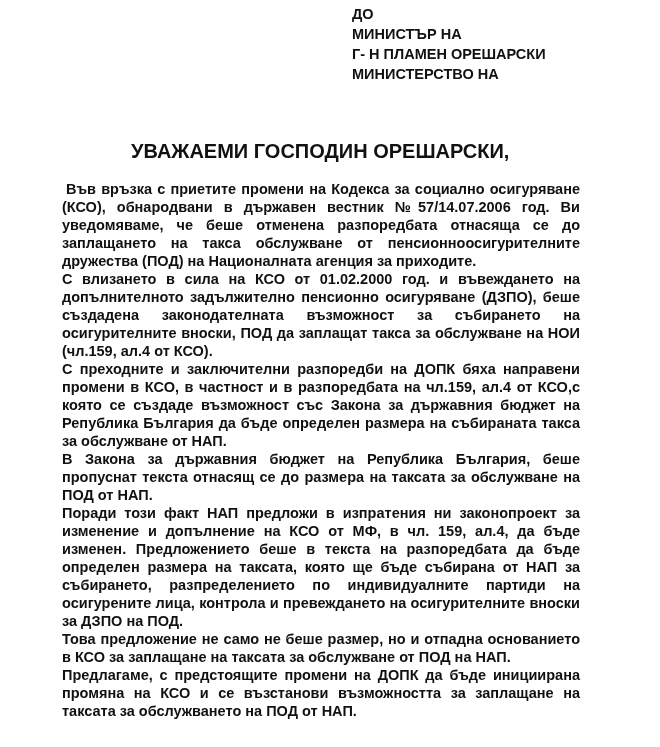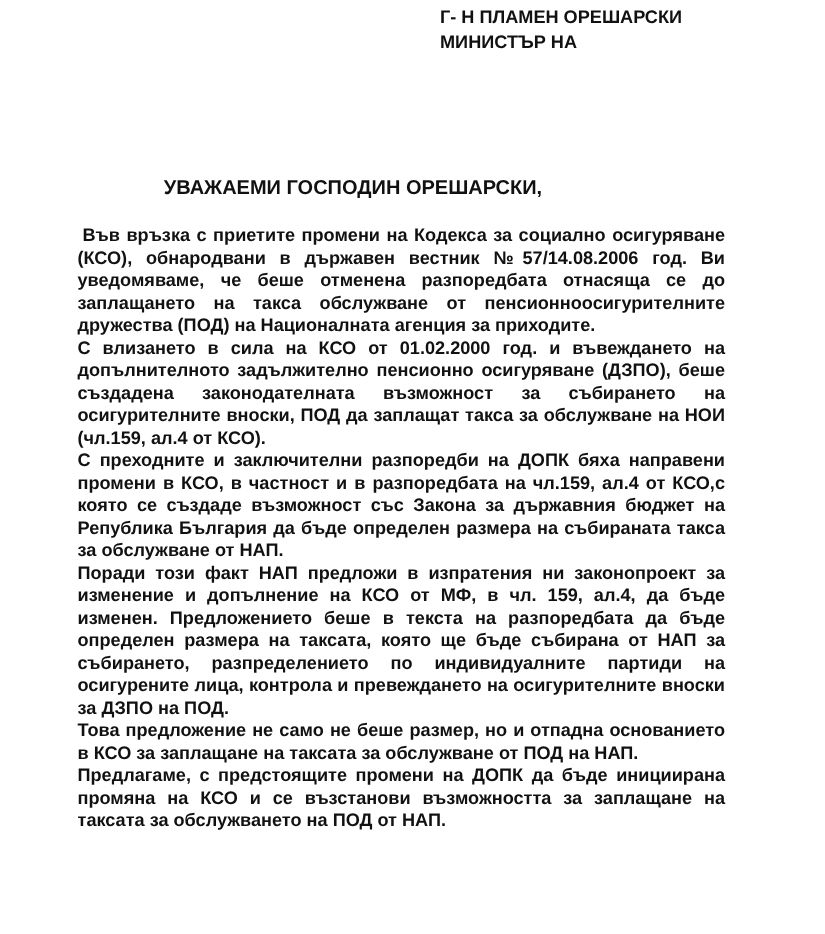--- a/index.html
+++ b/index.html
@@ -24,21 +24,21 @@
       line-height: 20px;
     }
     .addressee div {
       white-space: nowrap;
     }
     .salutation {
       position: absolute;
       left: 131px;
       top: 141px;
       font-weight: bold;
-      font-size: 16px;
+      font-size: 20px;
       line-height: 20px;
       white-space: nowrap;
     }
     .body-text {
       position: absolute;
       left: 62px;
       top: 180px;
       width: 518px;
       font-weight: bold;
       font-size: 14.5px;
@@ -49,26 +49,29 @@
       text-align: justify;
     }
     .body-text p.first {
       text-indent: 4px;
     }
   </style>
 </head>
 <body>
 
 <div class="addressee">
+  <div>ДО</div>
+  <div>МИНИСТЪР НА</div>
   <div>Г- Н ПЛАМЕН ОРЕШАРСКИ</div>
-  <div>МИНИСТЪР НА</div>
+  <div>МИНИСТЕРСТВО НА</div>
 </div>
 
 <div class="salutation">УВАЖАЕМИ ГОСПОДИН ОРЕШАРСКИ,</div>
 
 <div class="body-text">
-  <p class="first">Във връзка с приетите промени на Кодекса за социално осигуряване (КСО), обнародвани в държавен вестник №57/14.08.2006 год. Ви уведомяваме,  че беше отменена разпоредбата отнасяща се до заплащането на такса обслужване от пенсионноосигурителните дружества (ПОД) на Националната агенция за приходите.</p>
+  <p class="first">Във връзка с приетите промени на Кодекса за социално осигуряване (КСО), обнародвани в държавен вестник №57/14.07.2006 год. Ви уведомяваме,  че беше отменена разпоредбата отнасяща се до заплащането на такса обслужване от пенсионноосигурителните дружества (ПОД) на Националната агенция за приходите.</p>
   <p>С влизането в сила на КСО от 01.02.2000 год. и въвеждането на допълнителното задължително пенсионно осигуряване (ДЗПО), беше създадена законодателната възможност за събирането на осигурителните вноски, ПОД да заплащат такса за обслужване на  НОИ (чл.159, ал.4 от КСО).</p>
   <p>С преходните и заключителни разпоредби на ДОПК бяха направени промени в КСО, в частност и в разпоредбата на чл.159, ал.4 от КСО,с която се създаде възможност със Закона за държавния бюджет на Република България да бъде определен размера на събираната такса за обслужване от НАП.</p>
+  <p>В   Закона за държавния бюджет на Република България, беше пропуснат текста отнасящ се до размера на таксата за обслужване на ПОД от НАП.</p>
   <p>Поради този факт НАП предложи в изпратения ни  законопроект за изменение и допълнение на КСО от МФ, в чл. 159, ал.4, да бъде изменен. Предложението беше в текста на разпоредбата да бъде определен размера на таксата, която ще бъде събирана от НАП за събирането, разпределението по индивидуалните партиди на осигурените лица, контрола и превеждането на осигурителните вноски за ДЗПО на ПОД.</p>
   <p>Това предложение не само не беше размер, но и отпадна основанието в КСО за заплащане на таксата за обслужване от ПОД на НАП.</p>
   <p>Предлагаме, с предстоящите промени на ДОПК да бъде инициирана промяна на КСО и се възстанови възможността за заплащане на таксата за обслужването на ПОД от НАП.</p>
 </div>
 
 </body></html>

